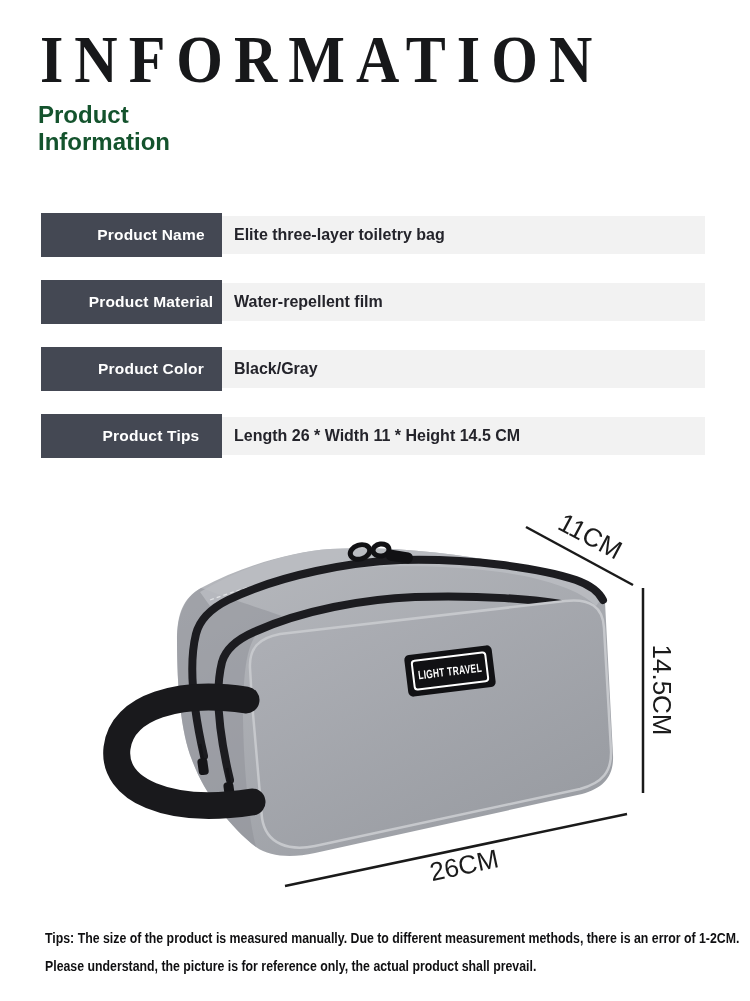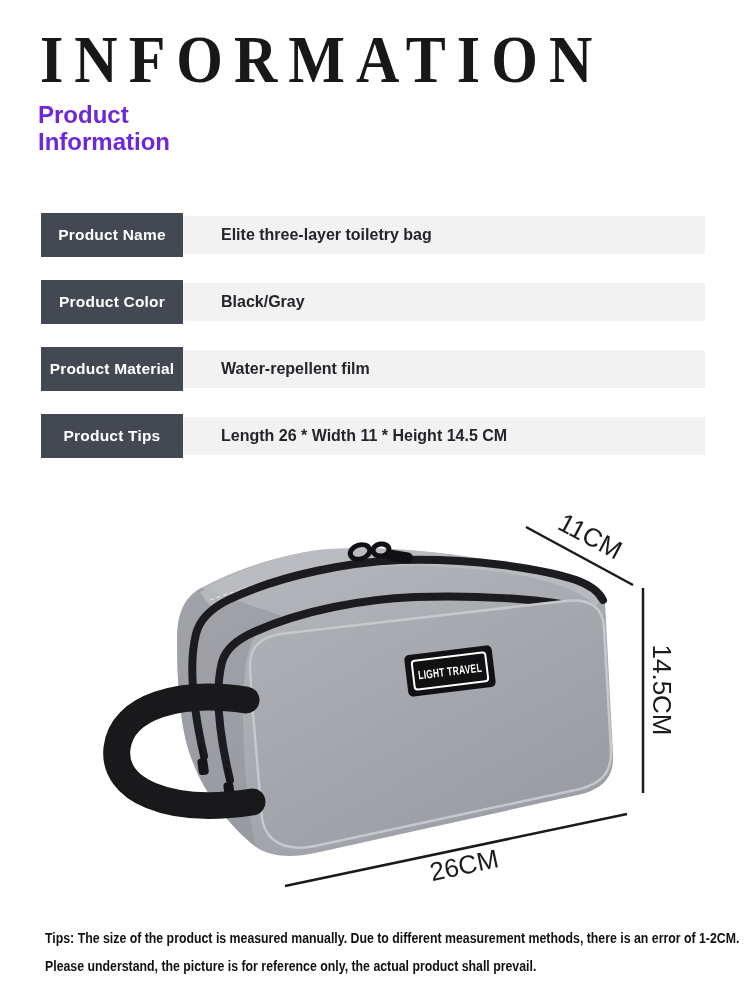--- a/index.html
+++ b/index.html
@@ -12,34 +12,34 @@
   
   .banner-title{
     position:absolute;left:40px;top:22px;
     font-family:"Liberation Serif", serif;
     font-weight:700;font-size:60px;color:#17181a;
     letter-spacing:11px;white-space:nowrap;
     transform:scaleY(1.12);transform-origin:left top;
   }
   .section-title{
     position:absolute;left:38px;top:101px;width:180px;
-    font-size:24px;font-weight:700;color:#6d28d9;line-height:27px;
+    font-size:24px;font-weight:700;color:#14532d;line-height:27px;
   }
 
   
   .specs{position:absolute;left:41px;top:213px;width:664px;}
   .spec-row{display:flex;height:44px;margin-bottom:23px;}
   .spec-label{
     width:142px;flex:none;background:#444853;color:#ffffff;
     display:flex;align-items:center;justify-content:center;
-    font-size:15.5px;font-weight:700;letter-spacing:.2px;
+    font-size:15.5px;font-weight:700;letter-spacing:.2px;padding-left:39px;
   }
   .spec-value{
     flex:1;align-self:center;height:38px;line-height:38px;
-    background:#f2f2f2;padding-left:38px;
+    background:#f2f2f2;padding-left:12px;
     font-size:16px;font-weight:700;color:#24242b;
   }
 
   
   .figure-svg{position:absolute;left:0;top:0;width:750px;height:1001px;}
   .dim-label{
     font-family:"Liberation Sans", sans-serif;
     font-size:26px;fill:#1b1b1b;font-weight:400;
   }
   .patch-label{
@@ -62,26 +62,26 @@
 
   <div class="banner-title">INFORMATION</div>
   <div class="section-title">Product Information</div>
 
   <div class="specs">
     <div class="spec-row">
       <div class="spec-label">Product Name</div>
       <div class="spec-value">Elite three-layer toiletry bag</div>
     </div>
     <div class="spec-row">
+      <div class="spec-label">Product Material</div>
+      <div class="spec-value">Water-repellent film</div>
+    </div>
+    <div class="spec-row">
       <div class="spec-label">Product Color</div>
       <div class="spec-value">Black/Gray</div>
-    </div>
-    <div class="spec-row">
-      <div class="spec-label">Product Material</div>
-      <div class="spec-value">Water-repellent film</div>
     </div>
     <div class="spec-row">
       <div class="spec-label">Product Tips</div>
       <div class="spec-value">Length 26 * Width 11 * Height 14.5 CM</div>
     </div>
   </div>
 
   <svg class="figure-svg" viewBox="0 0 750 1001">
     <defs>
       <linearGradient id="gBody" x1="0" y1="0" x2="0.7" y2="1">

